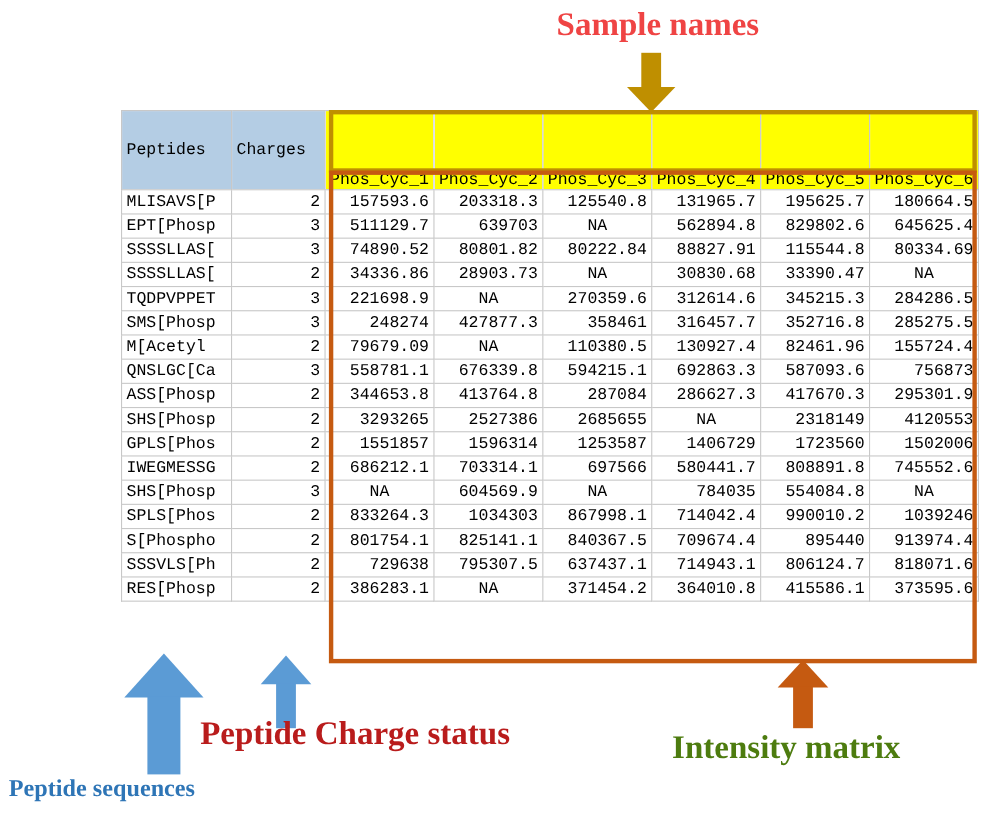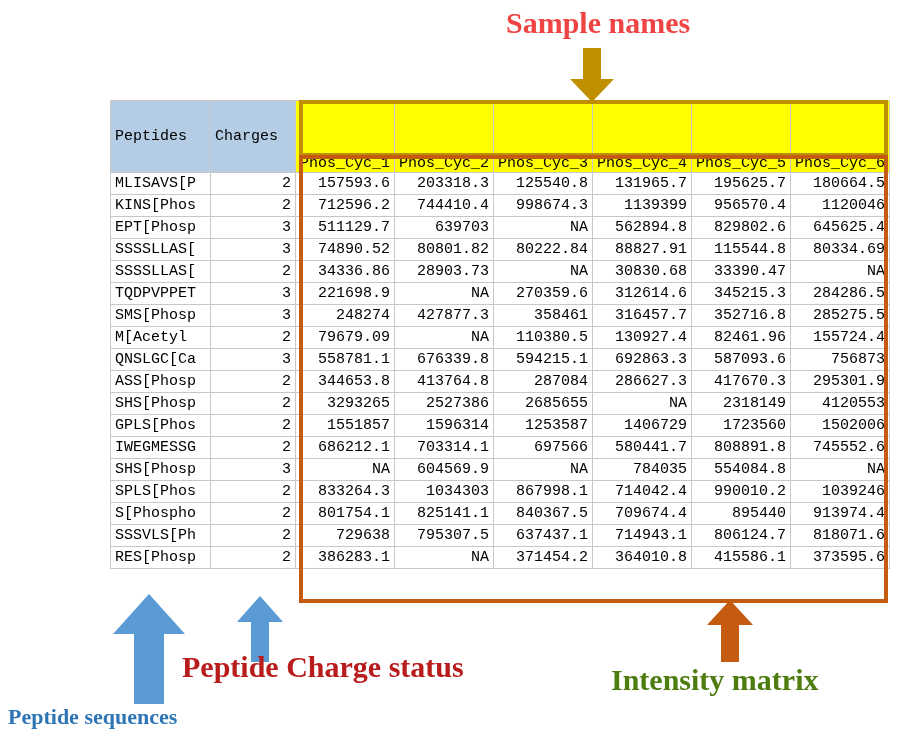--- a/index.html
+++ b/index.html
@@ -151,21 +151,21 @@
     margin-left: 48px;
   }
   td.cell-chrg {
     text-align: right;
     padding-right: 26px;
   }
   td.cell-data {
     text-align: right;
   }
   td.cell-data.na {
-    text-align: right;
+    text-align: center;
   }
 
   
   #header-outline {
     position: absolute;
     left: 299px;
     top: 100px;
     width: 589px;
     height: 57px;
     border: 4px solid #bf8f00;
@@ -220,30 +220,20 @@
         <td class="cell-pept">MLISAVS[P</td>
         <td class="cell-chrg">2</td>
         <td class="cell-data">157593.6</td>
         <td class="cell-data">203318.3</td>
         <td class="cell-data">125540.8</td>
         <td class="cell-data">131965.7</td>
         <td class="cell-data">195625.7</td>
         <td class="cell-data">180664.5</td>
       </tr>
       <tr>
-        <td class="cell-pept">KINS[Phos</td>
-        <td class="cell-chrg">2</td>
-        <td class="cell-data">712596.2</td>
-        <td class="cell-data">744410.4</td>
-        <td class="cell-data">998674.3</td>
-        <td class="cell-data">1139399</td>
-        <td class="cell-data">956570.4</td>
-        <td class="cell-data">1120046</td>
-      </tr>
-      <tr>
         <td class="cell-pept">EPT[Phosp</td>
         <td class="cell-chrg">3</td>
         <td class="cell-data">511129.7</td>
         <td class="cell-data">639703</td>
         <td class="cell-data na">NA</td>
         <td class="cell-data">562894.8</td>
         <td class="cell-data">829802.6</td>
         <td class="cell-data">645625.4</td>
       </tr>
       <tr>

